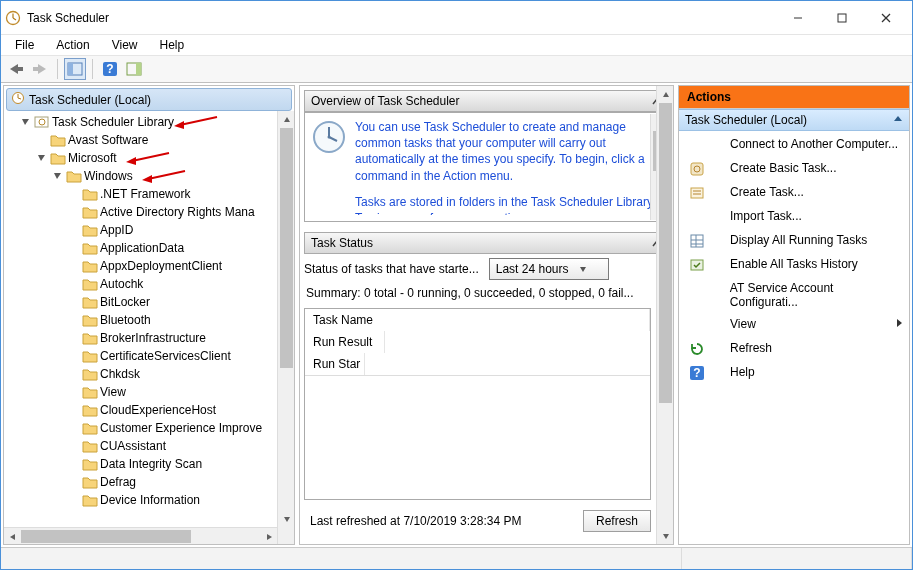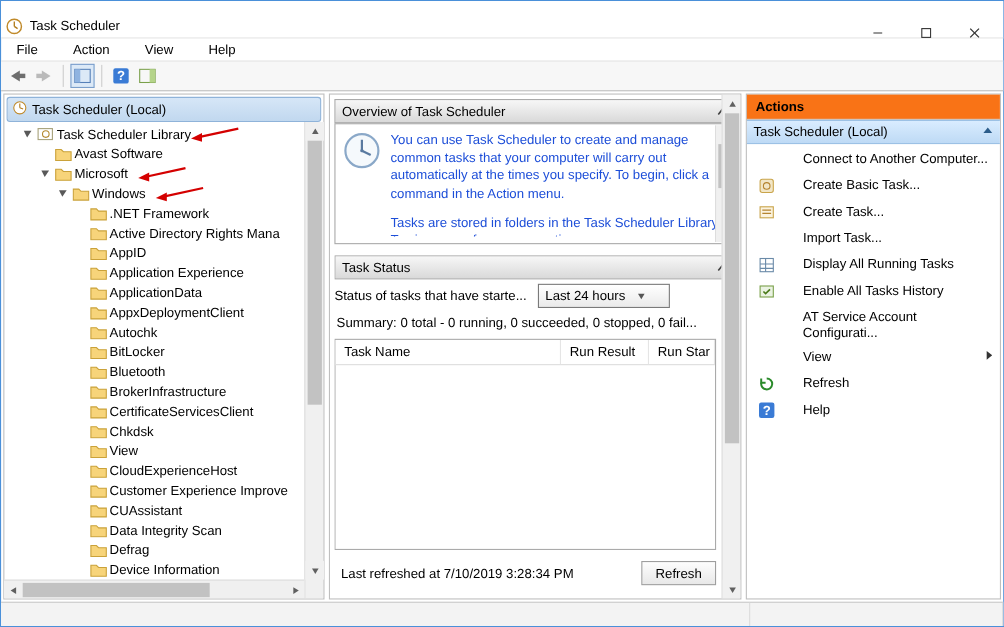--- a/index.html
+++ b/index.html
@@ -1,23 +1,23 @@
 <!DOCTYPE html>
 <html><head>
 <meta charset="utf-8">
 <style>
 * { box-sizing: border-box; font-family: "Segoe UI", Tahoma, sans-serif; font-size: 12px; }
 body { margin: 0; background: #fff; }
 .window { width: 913px; height: 570px; border: 1px solid #4a90d9; display: flex; flex-direction: column; background: #fff; position: relative; }
-.titlebar { height: 34px; display: flex; padding: 15px 4px; background: #fff; border-bottom: 1px solid #e5e5e5; }
+.titlebar { height: 34px; display: flex; align-items: center; padding: 15px 4px; background: #fff; border-bottom: 1px solid #e5e5e5; }
 .titlebar .title-icon { width: 16px; height: 16px; margin-right: 6px; display: inline-flex; }
 .titlebar .title-text { flex: 1; font-size: 12px; }
 .titlebar .win-btns { display: flex; }
 .titlebar .win-btn { width: 44px; height: 28px; display: flex; align-items: center; justify-content: center; }
-.menubar { height: 20px; display: flex; align-items: center; padding: 0 6px; gap: 16px; }
+.menubar { height: 20px; display: flex; align-items: center; padding: 0 6px; gap: 6px; }
 .menubar .menu-item { padding: 2px 8px; }
 .toolbar { height: 28px; display: flex; align-items: center; padding: 2px 4px; gap: 2px; border-top: 1px solid #e5e5e5; border-bottom: 1px solid #bfbfbf; background: #f7f7f7; }
 .toolbar .tb-btn { width: 22px; height: 22px; display: inline-flex; align-items: center; justify-content: center; border: 1px solid transparent; }
 .toolbar .tb-btn.toggle { border: 1px solid #7a9ecb; background: #dce9f7; }
 .toolbar .divider { width: 1px; height: 20px; background: #ccc; margin: 0 4px; }
 .client { flex: 1; display: flex; min-height: 0; }
 .pane { border: 1px solid #bfbfbf; margin: 2px; background: #fff; position: relative; display: flex; flex-direction: column; }
 .pane.tree { width: 292px; }
 .pane.summary { flex: 1; }
 .pane.actions { width: 232px; }
@@ -44,21 +44,21 @@
 .overview-box { border: 1px solid #aaa; padding: 6px 6px 6px 6px; display: flex; gap: 8px; height: 110px; overflow: hidden; position: relative; }
 .overview-box .clock { width: 36px; height: 36px; flex-shrink: 0; }
 .overview-box .text { flex: 1; font-size: 12px; color: #1d4ed8; line-height: 1.35; overflow: hidden; }
 .status-block { margin-top: 10px; display: flex; flex-direction: column; flex: 1; overflow: hidden; }
 .status-row { display: flex; align-items: center; gap: 10px; padding: 4px 6px 4px 0; }
 .status-row select, .combo { border: 1px solid #7a7a7a; background: linear-gradient(#fff,#eaeaea); height: 22px; padding: 0 18px 0 6px; font-size: 12px; position: relative; }
 .combo { width: 120px; display: inline-flex; align-items: center; justify-content: space-between; }
 .combo .dd { width: 14px; text-align: center; }
 .summary-line { padding: 2px 2px 8px 2px; white-space: nowrap; overflow: hidden; text-overflow: ellipsis; }
 .table-box { flex: 1; border: 1px solid #aaa; margin-right: 18px; overflow: hidden; }
-.table-box .thead { display: flex; background: #fff; border-bottom: 1px solid #ddd; }
+.table-box .thead { display: flex; background: #fff; border-bottom: 1px solid #ddd; flex-direction: column; }
 .table-box .th { padding: 4px 8px; border-right: 1px solid #e5e5e5; font-size: 12px; white-space: nowrap; }
 .footer-row { display: flex; align-items: center; justify-content: space-between; padding: 10px 18px 8px 6px; }
 .btn { border: 1px solid #9e9e9e; background: linear-gradient(#fdfdfd,#e8e8e8); padding: 3px 12px; }
 .actions .hdr { font-weight: 600; background: #f97316; border-bottom: 1px solid #ccc; padding: 4px 8px; }
 .actions .section-h { background: linear-gradient(#d9ecff,#bedaf5); border-top: 1px solid #9cc1e5; border-bottom: 1px solid #9cc1e5; padding: 3px 6px; display: flex; align-items: center; justify-content: space-between; }
 .actions .alist { display: flex; flex-direction: column; padding: 2px 0; }
 .actions .aitem { display: flex; align-items: flex-start; gap: 25px; padding: 4px 6px 4px 10px; }
 .actions .aitem .aicon { width: 16px; height: 16px; display: inline-flex; align-items: center; justify-content: center; }
 .statusbar { height: 22px; border-top: 1px solid #c9c9c9; background: #f3f3f3; display: flex; }
 .statusbar .seg { border-right: 1px solid #dcdcdc; flex: 1; }
@@ -241,29 +241,20 @@
                               </svg></span>
                             <span>AppID</span>
                           </div>
                         </li>
                         <li>
                           <div class="node">
                             <span class="expander blank"></span>
                             <span class="folder-icon"><svg width="16" height="14">
                                 <path d="M1 3h5l2 2h7v8H1z" fill="#f7d47a" stroke="#caa23a"></path>
                               </svg></span>
-                            <span>Application Experience</span>
-                          </div>
-                        </li>
-                        <li>
-                          <div class="node">
-                            <span class="expander blank"></span>
-                            <span class="folder-icon"><svg width="16" height="14">
-                                <path d="M1 3h5l2 2h7v8H1z" fill="#f7d47a" stroke="#caa23a"></path>
-                              </svg></span>
                             <span>ApplicationData</span>
                           </div>
                         </li>
                         <li>
                           <div class="node">
                             <span class="expander blank"></span>
                             <span class="folder-icon"><svg width="16" height="14">
                                 <path d="M1 3h5l2 2h7v8H1z" fill="#f7d47a" stroke="#caa23a"></path>
                               </svg></span>
                             <span>AppxDeploymentClient</span>

